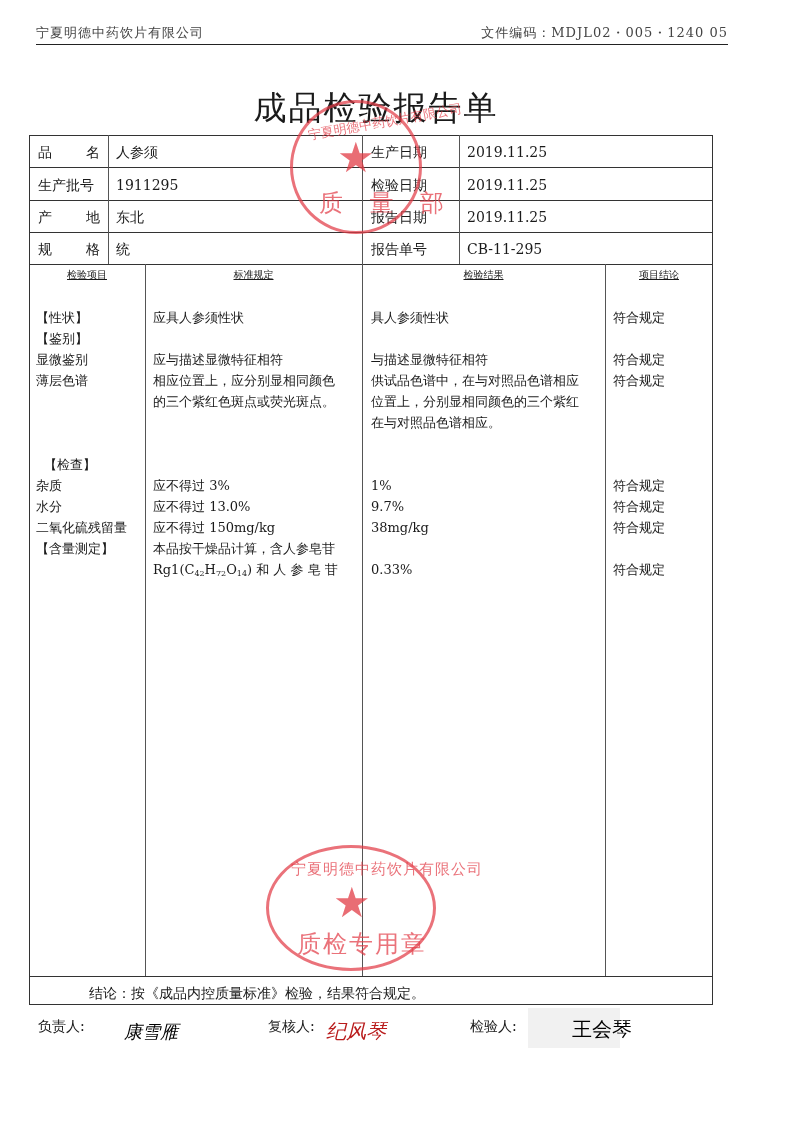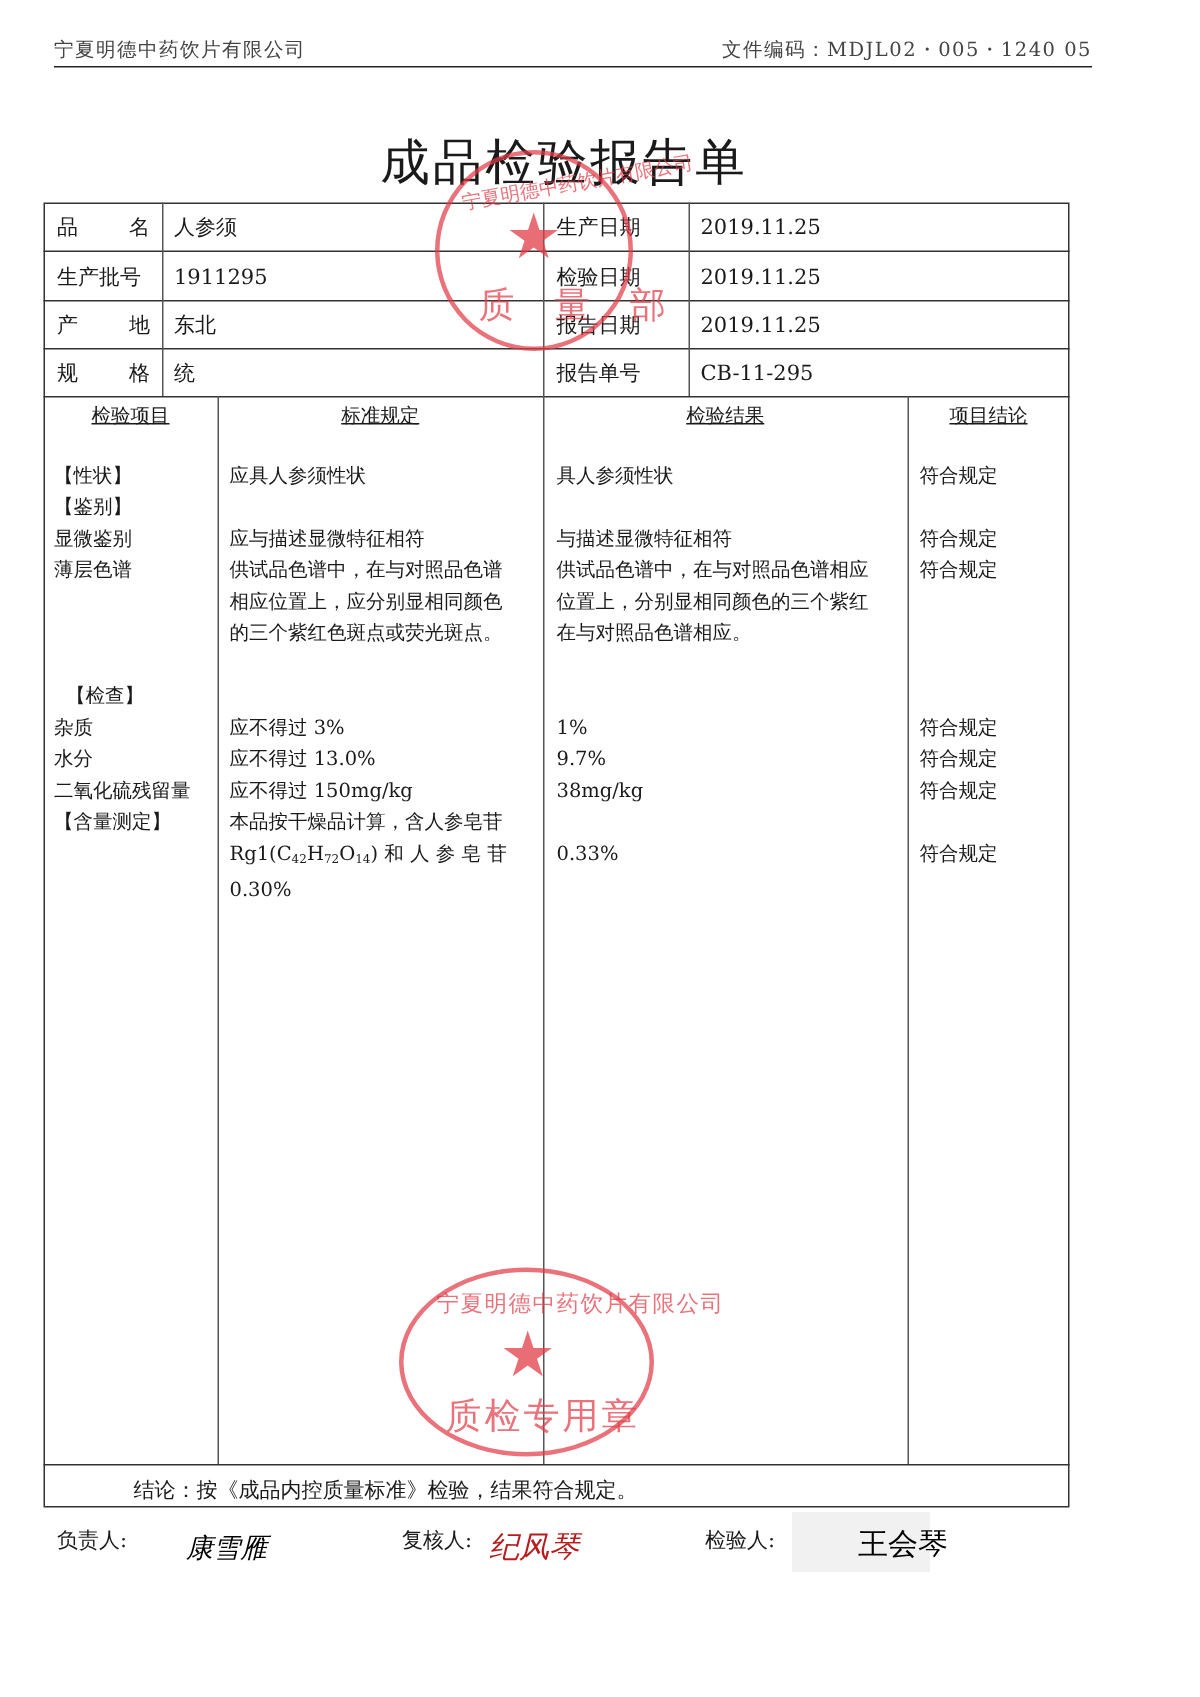--- a/index.html
+++ b/index.html
@@ -10,21 +10,21 @@
   .header-right { position: absolute; right: 72px; top: 24px; font-size: 13px; color: #444; letter-spacing: 1px; }
   .title { position: absolute; left: 18px; width: 716px; top: 86px; text-align: center; font-size: 33px; letter-spacing: 2px;
            font-family: "DejaVu Sans", "Liberation Sans", sans-serif; font-weight: 500; }
 
   .frame { position: absolute; left: 29px; top: 135px; width: 684px; height: 870px; border: 1.5px solid #333; box-sizing: border-box; }
   .hline { position: absolute; left: 29px; width: 684px; height: 0; border-top: 1.3px solid #333; }
   .vline { position: absolute; width: 0; border-left: 1.3px solid #555; }
 
   .cell { position: absolute; font-size: 14px; line-height: 20px; white-space: nowrap; }
   .label-justify { display: flex; justify-content: space-between; width: 62px; }
-  .col-header { position: absolute; top: 268px; font-size: 13px; text-decoration: underline; text-align: center; }
+  .col-header { position: absolute; top: 268px; font-size: 10px; text-decoration: underline; text-align: center; }
 
   .line { position: absolute; font-size: 13px; line-height: 21px; white-space: nowrap; }
   .para { position: absolute; font-size: 13px; line-height: 21px; }
   .para .ln { display: block; white-space: nowrap; }
   .just { display: flex; justify-content: space-between; width: 206px; }
   sub { font-size: 8px; vertical-align: -2px; }
 
   .conclusion { position: absolute; left: 46px; top: 985px; font-size: 14px; margin-left: 43px; }
   .sig-label { position: absolute; top: 1018px; font-size: 14px; }
   .signature { position: absolute; font-family: "DejaVu Sans", sans-serif; color: #000000; font-style: italic; }
@@ -104,21 +104,20 @@
 
 <div class="line" style="left:36px; top:328px">【鉴别】</div>
 
 <div class="line" style="left:36px; top:349px">显微鉴别</div>
 <div class="line" style="left:153px; top:349px">应与描述显微特征相符</div>
 <div class="line" style="left:371px; top:349px">与描述显微特征相符</div>
 <div class="line" style="left:613px; top:349px">符合规定</div>
 
 <div class="line" style="left:36px; top:370px">薄层色谱</div>
 <div class="para" style="left:153px; top:370px">
-  <span class="ln">供试品色谱中，在与对照品色谱</span>
   <span class="ln">相应位置上，应分别显相同颜色</span>
   <span class="ln">的三个紫红色斑点或荧光斑点。</span>
 </div>
 <div class="para" style="left:371px; top:370px">
   <span class="ln">供试品色谱中，在与对照品色谱相应</span>
   <span class="ln">位置上，分别显相同颜色的三个紫红</span>
   <span class="ln">在与对照品色谱相应。</span>
 </div>
 <div class="line" style="left:613px; top:370px">符合规定</div>
 
@@ -143,21 +142,20 @@
 <div class="para" style="left:153px; top:538px; width:206px">
   <span class="ln">本品按干燥品计算，含人参皂苷</span>
   <span class="ln just">
     <span><span>Rg1(C</span><sub>42</sub>H<sub>72</sub>O<sub>14</sub>)</span>
     <span>和</span>
     <span>人</span>
     <span>参</span>
     <span>皂</span>
     <span>苷</span>
   </span>
-  <span class="ln">0.30%</span>
 </div>
 <div class="line" style="left:371px; top:559px">0.33%</div>
 <div class="line" style="left:613px; top:559px">符合规定</div>
 
 <div class="stamp" style="left:290px; top:100px; width:126px; height:128px">
   <div class="stamp-arc" style="left:14px; top:10px; transform: rotate(-10deg);">宁夏明德中药饮片有限公司</div>
   <div class="stamp-star" style="left:44px; top:34px">★</div>
   <div class="stamp-text" style="left:26px; top:84px">质 量 部</div>
 </div>
 

